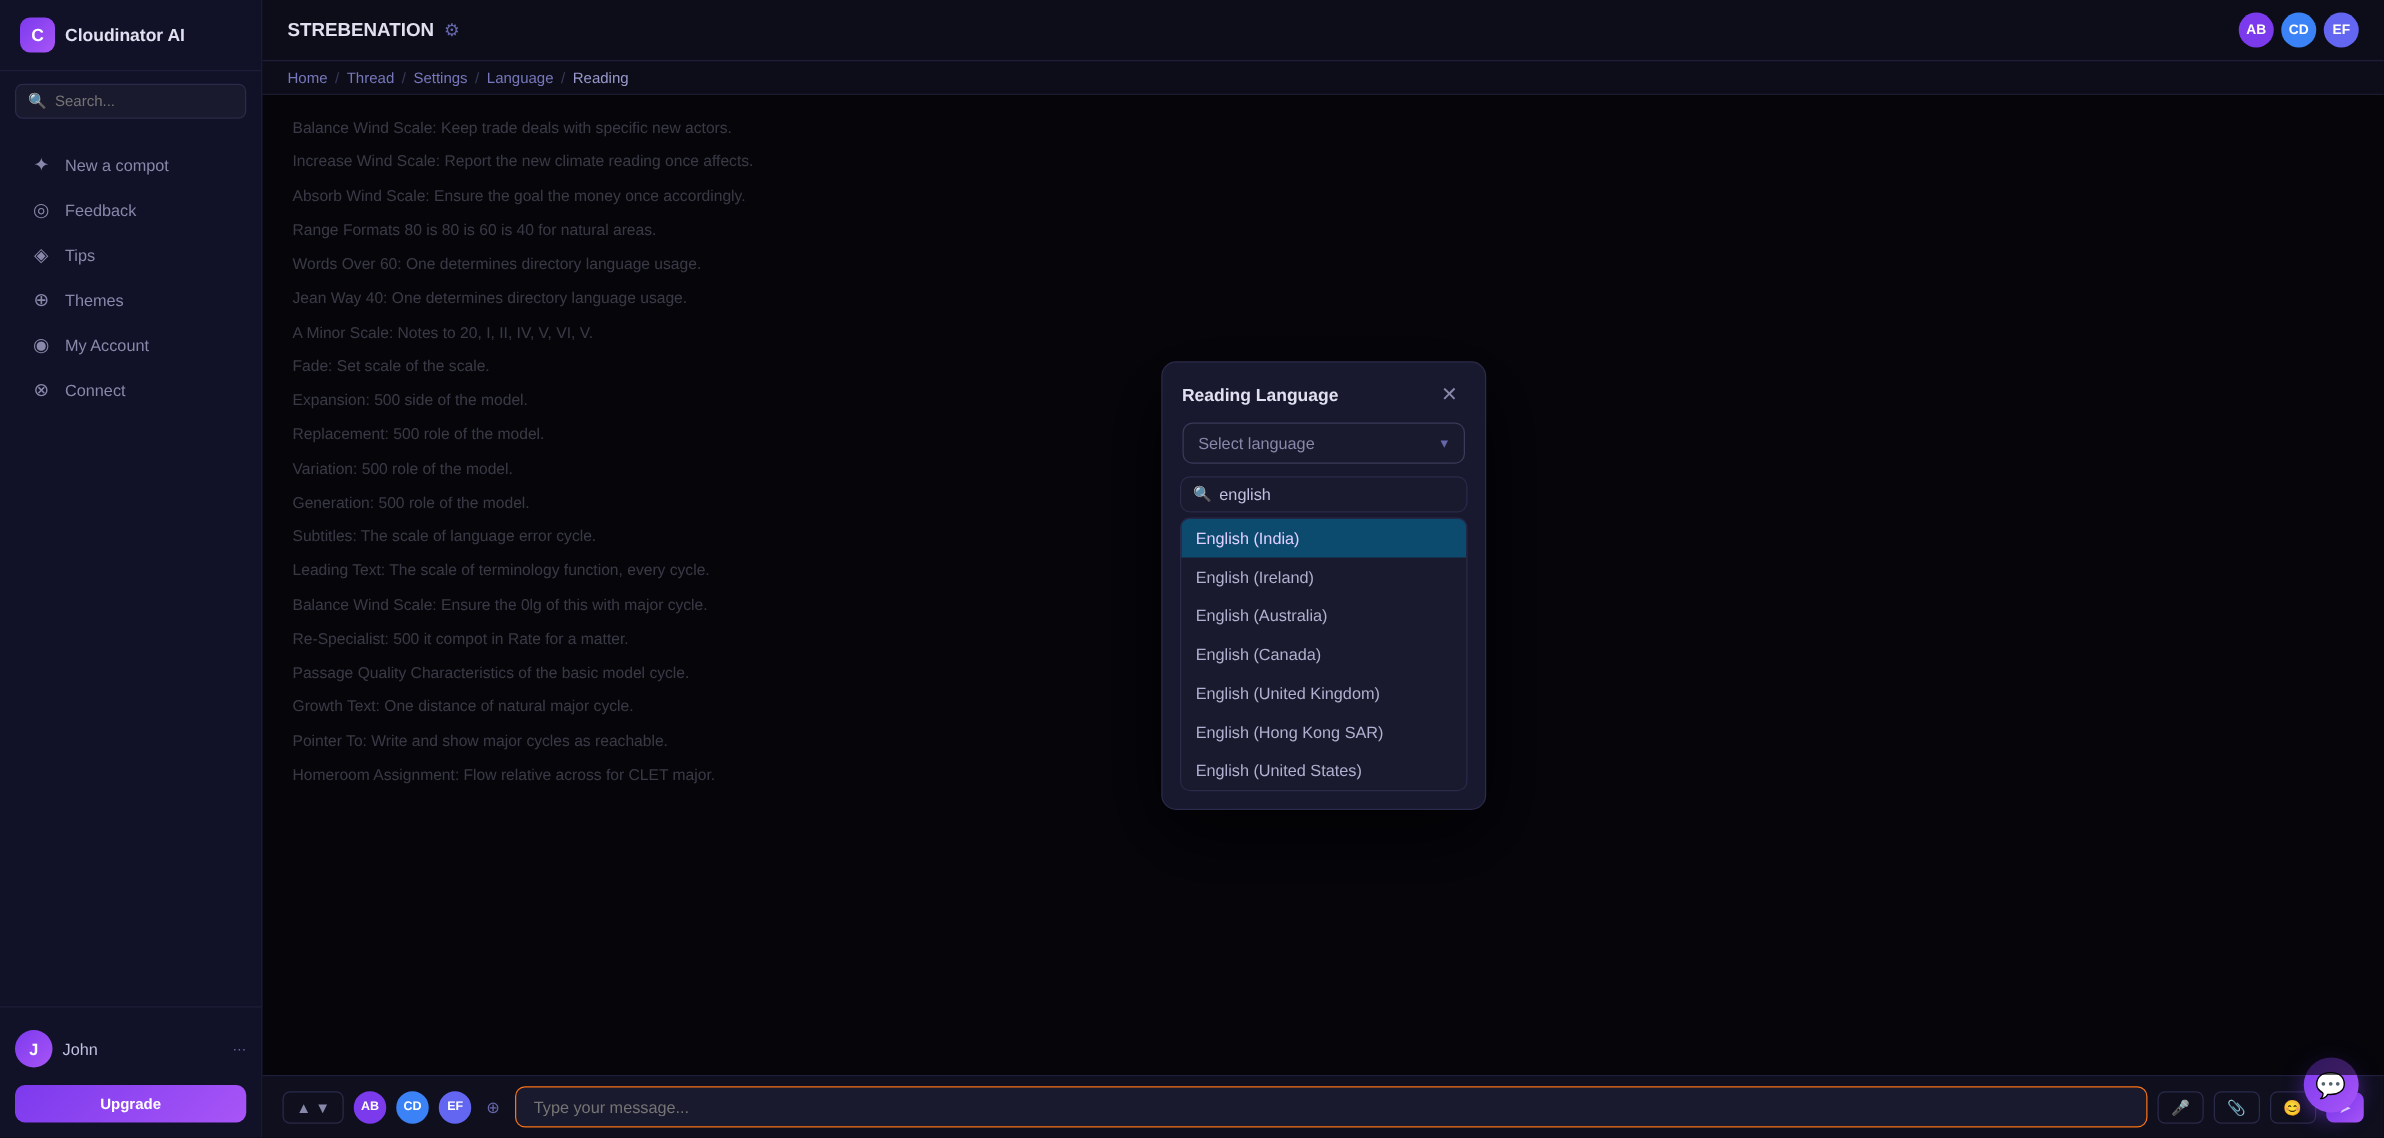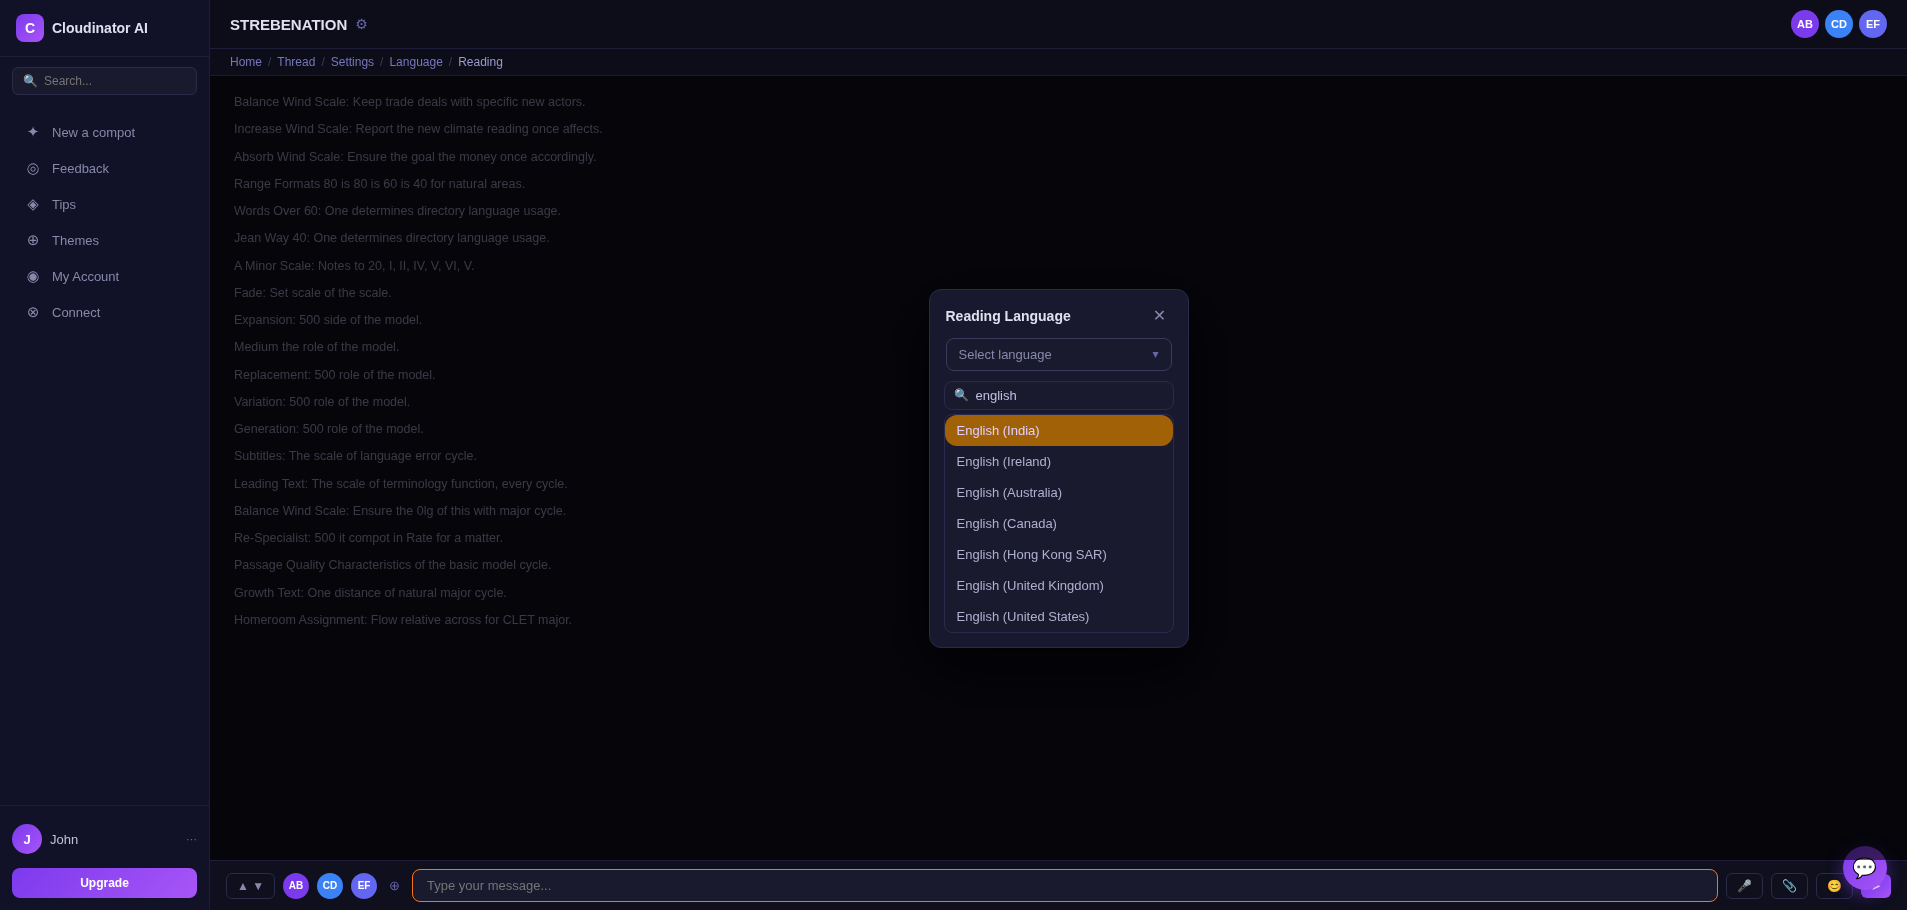--- a/index.html
+++ b/index.html
@@ -305,23 +305,22 @@
       border-radius: 8px;
       overflow: hidden;
     }
     .dropdown-item {
       padding: 8px 12px;
       color: #b0b0d0;
       font-size: 13px;
       cursor: pointer;
     }
     .dropdown-item.active {
-      background: #a16207;
+      background: #0c4a6e;
       color: #e0d0ff;
-      border-radius: 12px;
     }
   </style>
 </head>
 <body>
 
 <div class="sidebar">
   <div class="sidebar-logo">
     <div class="logo-icon">
       <span>C</span>
     </div>
@@ -404,30 +403,30 @@
   <div class="content">
     <div class="content-line">Balance Wind Scale: Keep trade deals with specific new actors.</div>
     <div class="content-line">Increase Wind Scale: Report the new climate reading once affects.</div>
     <div class="content-line">Absorb Wind Scale: Ensure the goal the money once accordingly.</div>
     <div class="content-line">Range Formats 80 is 80 is 60 is 40 for natural areas.</div>
     <div class="content-line">Words Over 60: One determines directory language usage.</div>
     <div class="content-line">Jean Way 40: One determines directory language usage.</div>
     <div class="content-line">A Minor Scale: Notes to 20, I, II, IV, V, VI, V.</div>
     <div class="content-line">Fade: Set scale of the scale.</div>
     <div class="content-line">Expansion: 500 side of the model.</div>
-    <div class="content-line">Medium the role of the model.</div>
     <div class="content-line">Replacement: 500 role of the model.</div>
     <div class="content-line">Variation: 500 role of the model.</div>
     <div class="content-line">Generation: 500 role of the model.</div>
     <div class="content-line">Subtitles: The scale of language error cycle.</div>
     <div class="content-line">Leading Text: The scale of terminology function, every cycle.</div>
     <div class="content-line">Balance Wind Scale: Ensure the 0lg of this with major cycle.</div>
     <div class="content-line">Re-Specialist: 500 it compot in Rate for a matter.</div>
     <div class="content-line">Passage Quality Characteristics of the basic model cycle.</div>
     <div class="content-line">Growth Text: One distance of natural major cycle.</div>
+    <div class="content-line">Pointer To: Write and show major cycles as reachable.</div>
     <div class="content-line">Homeroom Assignment: Flow relative across for CLET major.</div>
 
     <div class="modal-overlay">
       <div class="modal">
         <div class="modal-header">
           <span class="modal-title">Reading Language</span>
           <button class="modal-close">✕</button>
         </div>
 
         <div class="select-wrapper">
@@ -440,22 +439,22 @@
         <div class="search-wrapper">
           <span class="search-icon-sm">🔍</span>
           <input type="text" value="english" style="background: none; border: none; outline: none; color: rgb(192, 192, 224); font-size: 13px; width: 100%;" placeholder="Search language...">
         </div>
 
         <div class="dropdown-list">
           <div class="dropdown-item active">English (India)</div>
           <div class="dropdown-item">English (Ireland)</div>
           <div class="dropdown-item">English (Australia)</div>
           <div class="dropdown-item">English (Canada)</div>
+          <div class="dropdown-item">English (United Kingdom)</div>
           <div class="dropdown-item">English (Hong Kong SAR)</div>
-          <div class="dropdown-item">English (United Kingdom)</div>
           <div class="dropdown-item">English (United States)</div>
         </div>
       </div>
     </div>
   </div>
 
   <div class="bottom-toolbar">
     <button class="toolbar-btn">▲ ▼</button>
     <div style="display:flex;gap:8px;align-items:center">
       <div class="header-avatar ha1" style="width:26px;height:26px;font-size:10px">AB</div>

